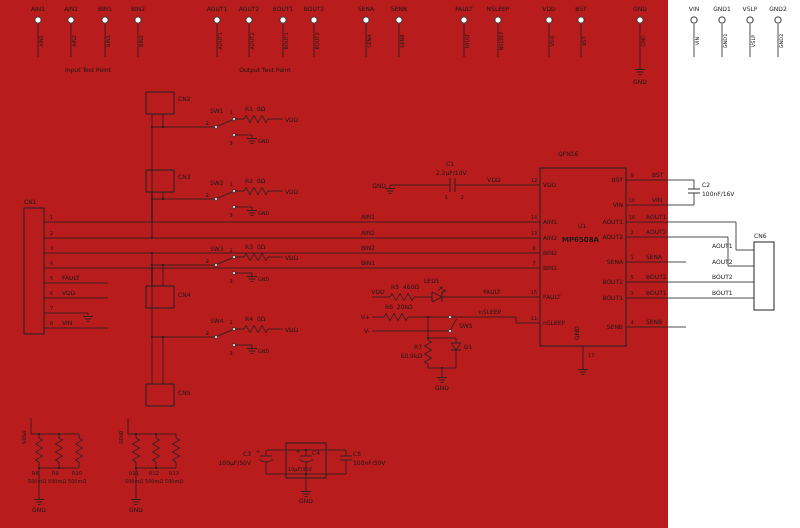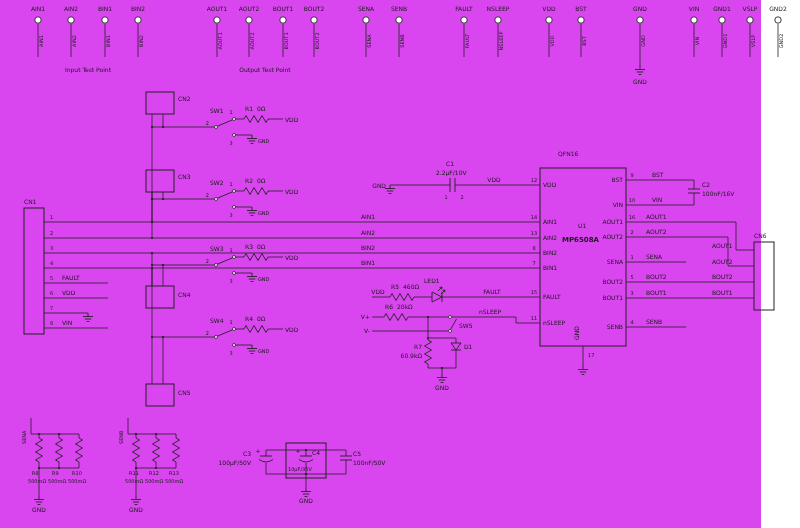--- a/index.html
+++ b/index.html
@@ -1,16 +1,16 @@
 <!DOCTYPE html>
 <html><head>
 <meta charset="utf-8">
 <style>
   html,body{margin:0;padding:0;background:#fff;}
-  .stage{width:761px;height:528px;position:relative;background:#d946ef;}
+  .stage{width:668px;height:528px;position:relative;background:#b91c1c;}
   svg text{font-family:"DejaVu Sans","Liberation Sans",sans-serif;font-size:6px;fill:#1a1a1a;}
   svg text.t5{font-size:5px;}
   svg text.part{font-size:7px;font-weight:bold;}
   .w{stroke:#222;stroke-width:0.8;fill:none;}
   .c{stroke:#222;stroke-width:0.9;fill:none;}
   .box{stroke:#222;stroke-width:1;fill:none;}
   .sc{fill:#fff;stroke:#222;stroke-width:0.8;}
   .dot{fill:#222;stroke:none;}
   .am{text-anchor:middle;} .ae{text-anchor:end;}
 </style>

